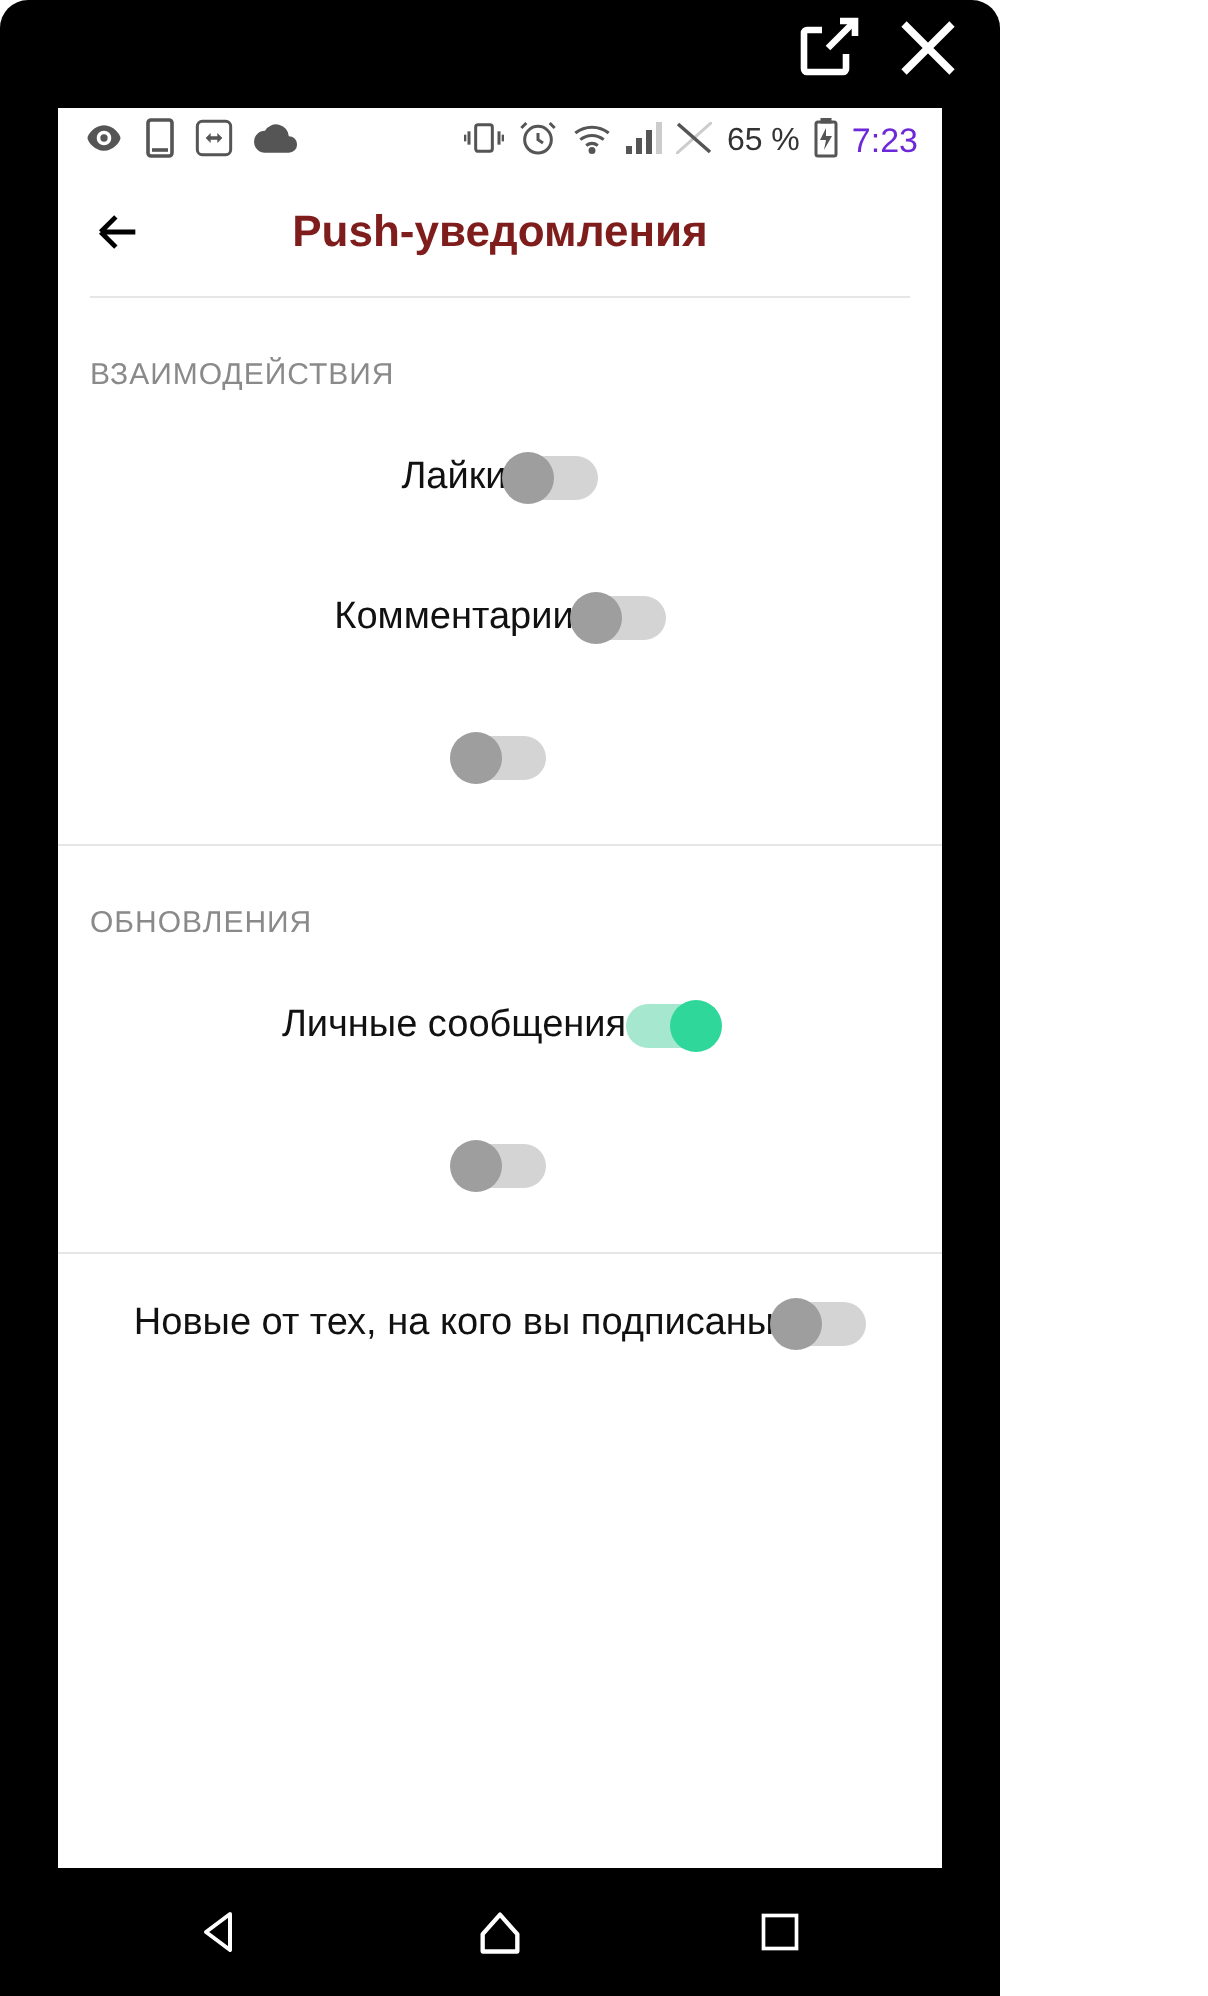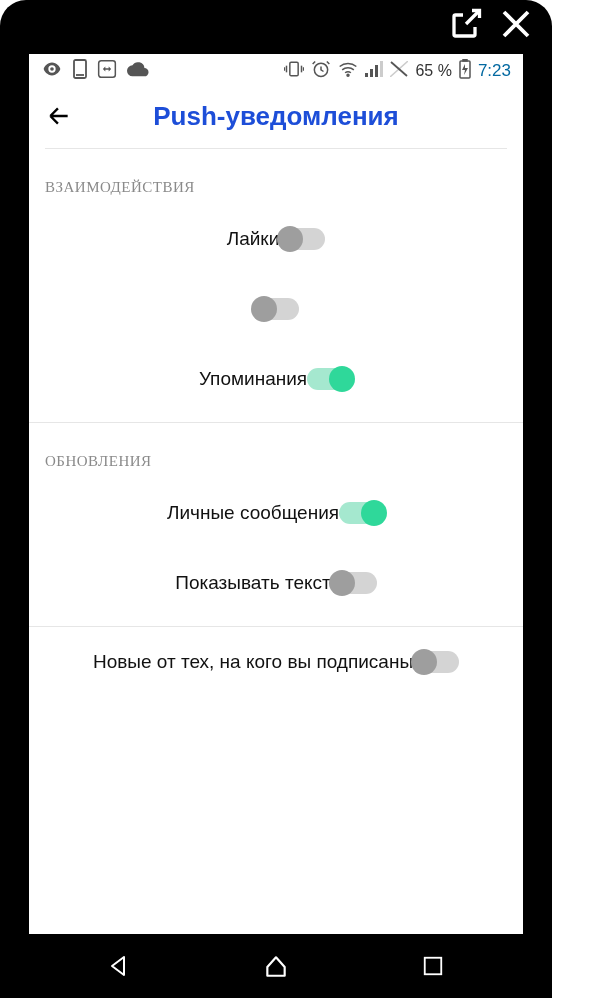--- a/index.html
+++ b/index.html
@@ -1,23 +1,23 @@
 <!DOCTYPE html>
 <html><head>
 <meta charset="utf-8">
 <style>
   * { box-sizing: border-box; margin: 0; padding: 0; }
   html, body { width: 604px; height: 998px; font-family: -apple-system, Arial, sans-serif; background: #fff; }
   
   .device-frame {
-    width: 552px;
+    width: 500px;
     height: 998px;
     background: #000;
     position: relative;
-    border-radius: 26px;
+    border-radius: 14px;
   }
   
   .top-controls {
     position: absolute;
     top: 6px;
     right: 18px;
     display: flex;
     gap: 14px;
     align-items: center;
   }
@@ -36,50 +36,49 @@
   .status-bar {
     height: 34px;
     display: flex;
     align-items: center;
     padding: 0 12px;
     font-size: 17px;
     color: #555;
   }
   .status-left { display: flex; gap: 10px; align-items: center; }
   .status-right { display: flex; gap: 7px; align-items: center; margin-left: auto; }
-  .status-time { font-weight: 500; color: #0369a1; }
+  .status-time { font-weight: 500; color: #6d28d9; }
   .status-pct { color: #333; font-size: 16px; }
   
   .app-header {
     height: 56px;
     display: flex;
     align-items: center;
     padding: 0 16px;
   }
   .back-btn { width: 28px; height: 28px; display: flex; align-items: center; justify-content: center; cursor: pointer; }
   .header-title {
     flex: 1;
     text-align: center;
-    font-size: 26px;
+    font-size: 22px;
     font-weight: 700;
-    color: #1d4ed8;
+    color: #7f1d1d;
     margin-right: 28px;
   }
   
   .content { padding: 0 16px; }
   
   .section-divider { border: none; border-top: 1px solid #e6e6e6; margin-top: 4px; }
   
   .section-header {
     font-size: 15px;
     color: #8a8a8a;
     letter-spacing: 0.5px;
     padding-top: 30px;
     padding-bottom: 8px;
-    font-family: Liberation Serif, serif;
   }
   
   .setting-row {
     display: flex;
     align-items: center;
     justify-content: center;
     padding: 24px 0;
   }
   .setting-label {
     font-size: 19px;
@@ -234,40 +233,39 @@
 
       <div id="sections-container">
           <div class="section-header">ВЗАИМОДЕЙСТВИЯ</div>
           <div class="setting-row">
             <div class="setting-label">Лайки</div>
             <div class="toggle">
               <div class="toggle-knob"></div>
             </div>
           </div>
           <div class="setting-row">
-            <div class="toggle">
-              <div class="toggle-knob"></div>
-            </div>
-          </div>
-          <div class="setting-row">
-            <div class="setting-label">Упоминания</div>
-            <div class="toggle on">
+            <div class="setting-label">Комментарии</div>
+            <div class="toggle">
+              <div class="toggle-knob"></div>
+            </div>
+          </div>
+          <div class="setting-row">
+            <div class="toggle">
               <div class="toggle-knob"></div>
             </div>
           </div>
           <hr class="last-divider">
           <div class="section-header">ОБНОВЛЕНИЯ</div>
           <div class="setting-row">
             <div class="setting-label">Личные сообщения</div>
             <div class="toggle on">
               <div class="toggle-knob"></div>
             </div>
           </div>
           <div class="setting-row">
-            <div class="setting-label">Показывать текст</div>
             <div class="toggle">
               <div class="toggle-knob"></div>
             </div>
           </div>
           <hr class="last-divider">
           <div class="setting-row">
             <div class="setting-label">Новые от тех, на кого вы подписаны</div>
             <div class="toggle">
               <div class="toggle-knob"></div>
             </div>

